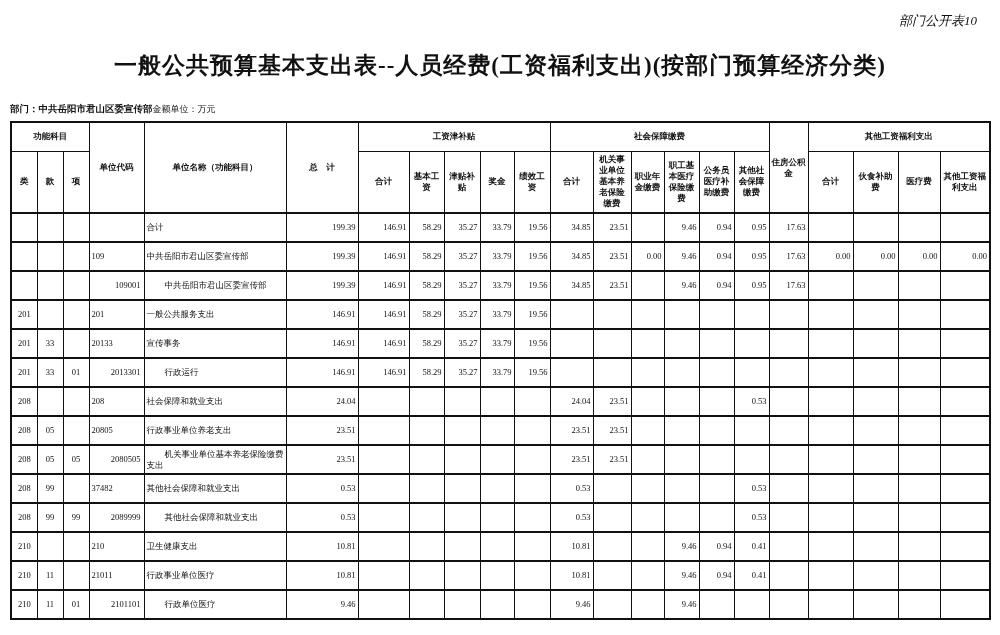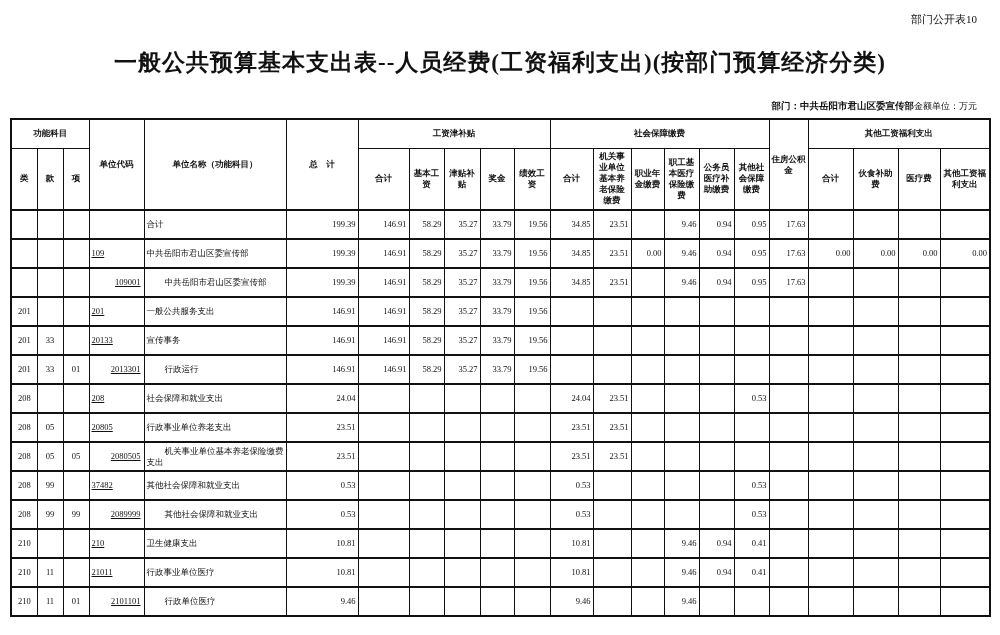--- a/index.html
+++ b/index.html
@@ -4,32 +4,33 @@
 <style>
   html,body{margin:0;padding:0;background:#fff;}
   body{
     width:1000px;height:635px;overflow:hidden;position:relative;
     font-family:"Liberation Serif","DejaVu Serif",serif;
     color:#111;
   }
   .doc-label{
     text-align:right;
     margin:12px 23px 0 0;
-    font-size:11px;
+    font-size:13px;
+    font-style:italic;
   }
   .page-title{
     text-align:center;
     font-size:23px;
     font-weight:bold;
     margin:20px 0 0 0;
     letter-spacing:1px;
   }
   .meta-row{
     display:flex;
-    justify-content:flex-end;
+    justify-content:flex-start;
     align-items:flex-end;
     margin:22px 23px 5px 10px;
   }
   .meta-dept{font-size:9.5px;font-weight:bold;}
   .meta-unit{font-size:9px;}
   table.budget{
     border-collapse:collapse;
     table-layout:fixed;
     margin-left:10px;
     width:979px;
@@ -53,21 +54,21 @@
     border-top:1px solid #000000;
     border-bottom:1px solid #111;
   }
   table.budget thead tr.h1 th{height:29px;}
   table.budget thead tr.h2 th{height:62px;}
   table.budget tbody td{
     height:29px;
     vertical-align:middle;
   }
   td.c{text-align:center;}
-  td.code{text-align:left;padding-left:3px;text-decoration:underline;}
+  td.code{text-align:left;padding-left:3px;}
   td.code.right{text-align:right;padding-right:3px;}
   td.name{text-align:left;padding-left:3px;}
   td.name.indent{text-indent:18px;}
   td.num{text-align:right;padding-right:4px;}
 </style>
 </head>
 <body>
 
 <div class="doc-label">部门公开表10</div>
 

